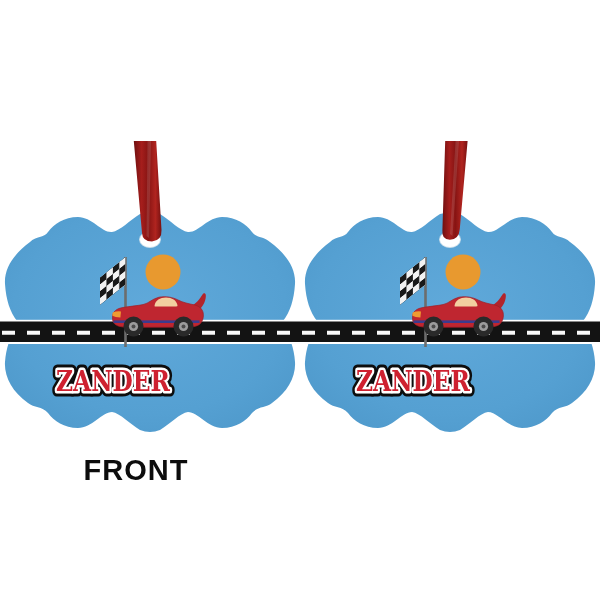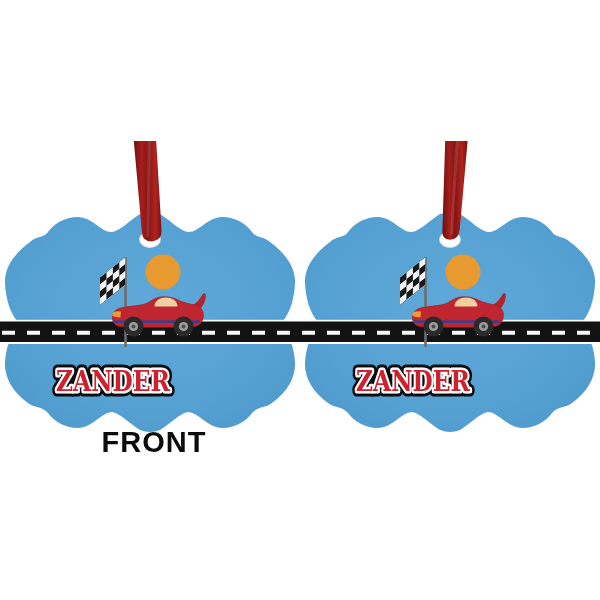--- a/index.html
+++ b/index.html
@@ -13,21 +13,21 @@
   #artwork{position:absolute;left:0;top:0;}
   .side-label{
     position:absolute;
     top:426px;
     transform:translateX(-50%);
     font:800 29px "Liberation Sans", sans-serif;
     letter-spacing:1px;
     color:#0c0c0c;
     white-space:nowrap;
   }
-  #front-label{left:154px;}
+  #front-label{left:136px;margin-top:28px;}
   #back-label{left:454px;}
   .badge-text{
     font-family:"DejaVu Serif", serif;
     font-weight:bold;
   }
 </style>
 </head>
 <body>
 
 <div id="stage">

